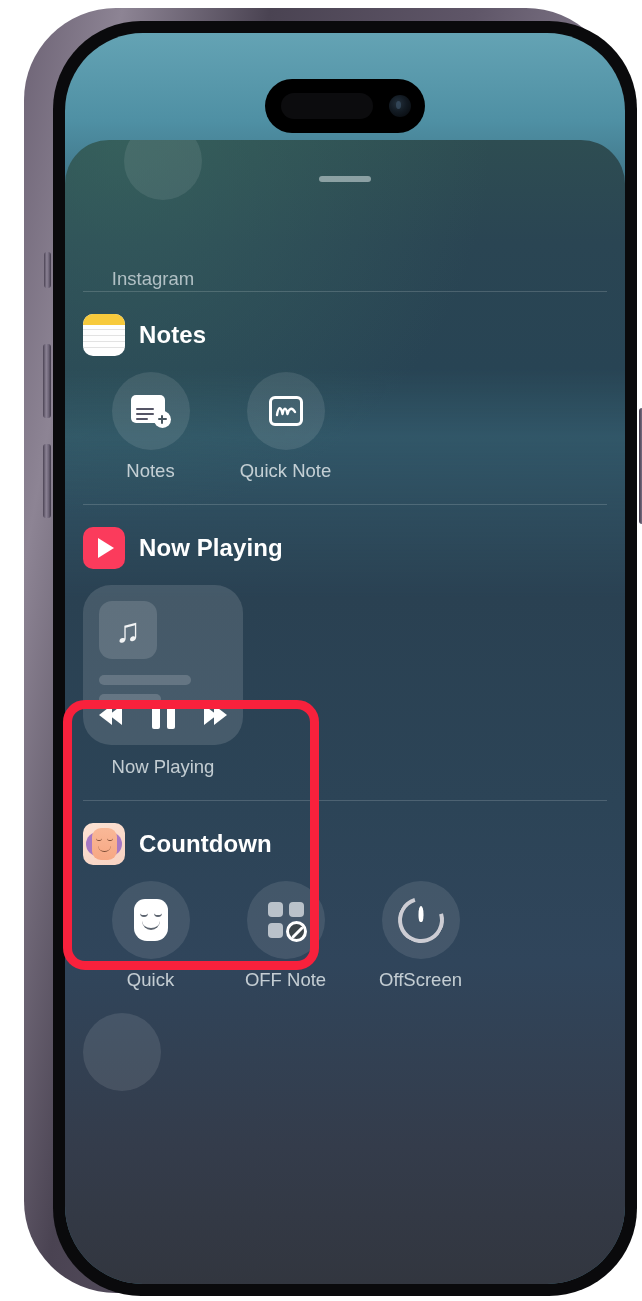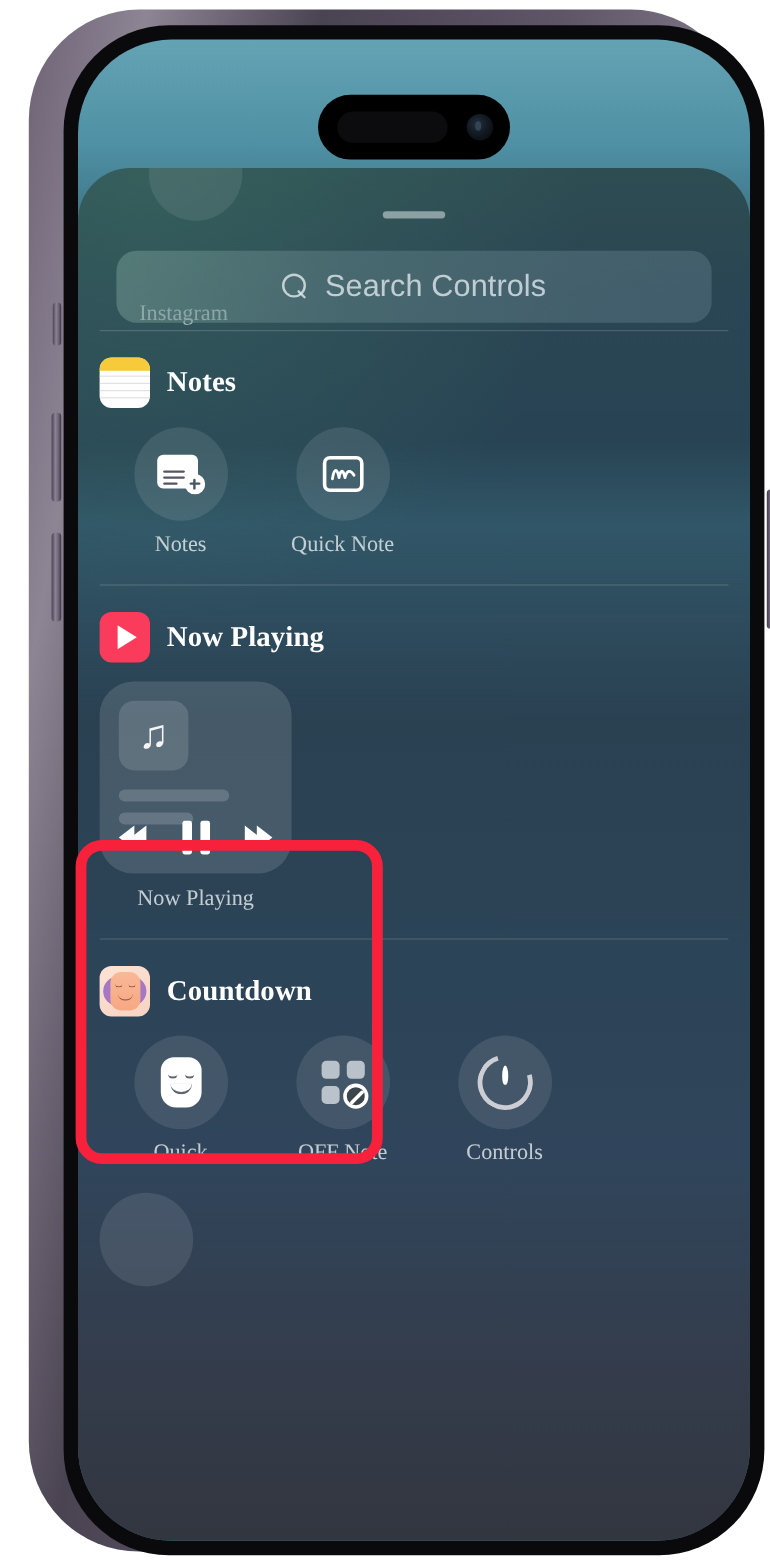--- a/index.html
+++ b/index.html
@@ -93,21 +93,21 @@
     content:""; position:absolute; left:13px; top:13.5px;
     width:9px; height:2.4px; border-radius:2px;
     background:rgba(222,230,234,.82); transform:rotate(45deg);
     transform-origin:left center;
   }
   #search-placeholder{
     font-size:25.5px; color:rgba(220,228,232,.82); letter-spacing:.1px;
   }
 
   
-  #sheet-scroll{ position:absolute; left:0; top:0; width:560px; bottom:0;font-family:Liberation Serif, serif; }
+  #sheet-scroll{ position:absolute; left:0; top:16px; width:560px; bottom:0; }
 
   .group-divider{
     height:1px; background:rgba(255,255,255,.16); margin:0 18px;
   }
 
   .app-group{ padding:0 18px; }
   .group-header{
     display:flex; align-items:center; gap:14px;
     padding-top:22px; padding-bottom:4px;
   }
@@ -471,35 +471,31 @@
             </div>
 
 
             <div class="control-item">
               <div class="control-circle">
                 <div class="glyph g-dial">
                   <div class="ring gap"></div>
                     <div class="needle"></div>
                 </div>
               </div>
-              <div class="control-label">Controls</div>
+              <div class="control-label">OffScreen</div>
             </div>
 
           </div>
         </div>
 
         <div id="bottom-peek">
           <div class="control-circle"></div>
         </div>
 
       </div>
 
       <div id="sheet-grabber"></div>
-      <div id="search-field">
-        <div id="search-icon"></div>
-        <div id="search-placeholder">Search Controls</div>
-      </div>
 
     </div>
   </div>
 </div>
 
 <div id="annotation-box"></div>
 
 </body></html>

